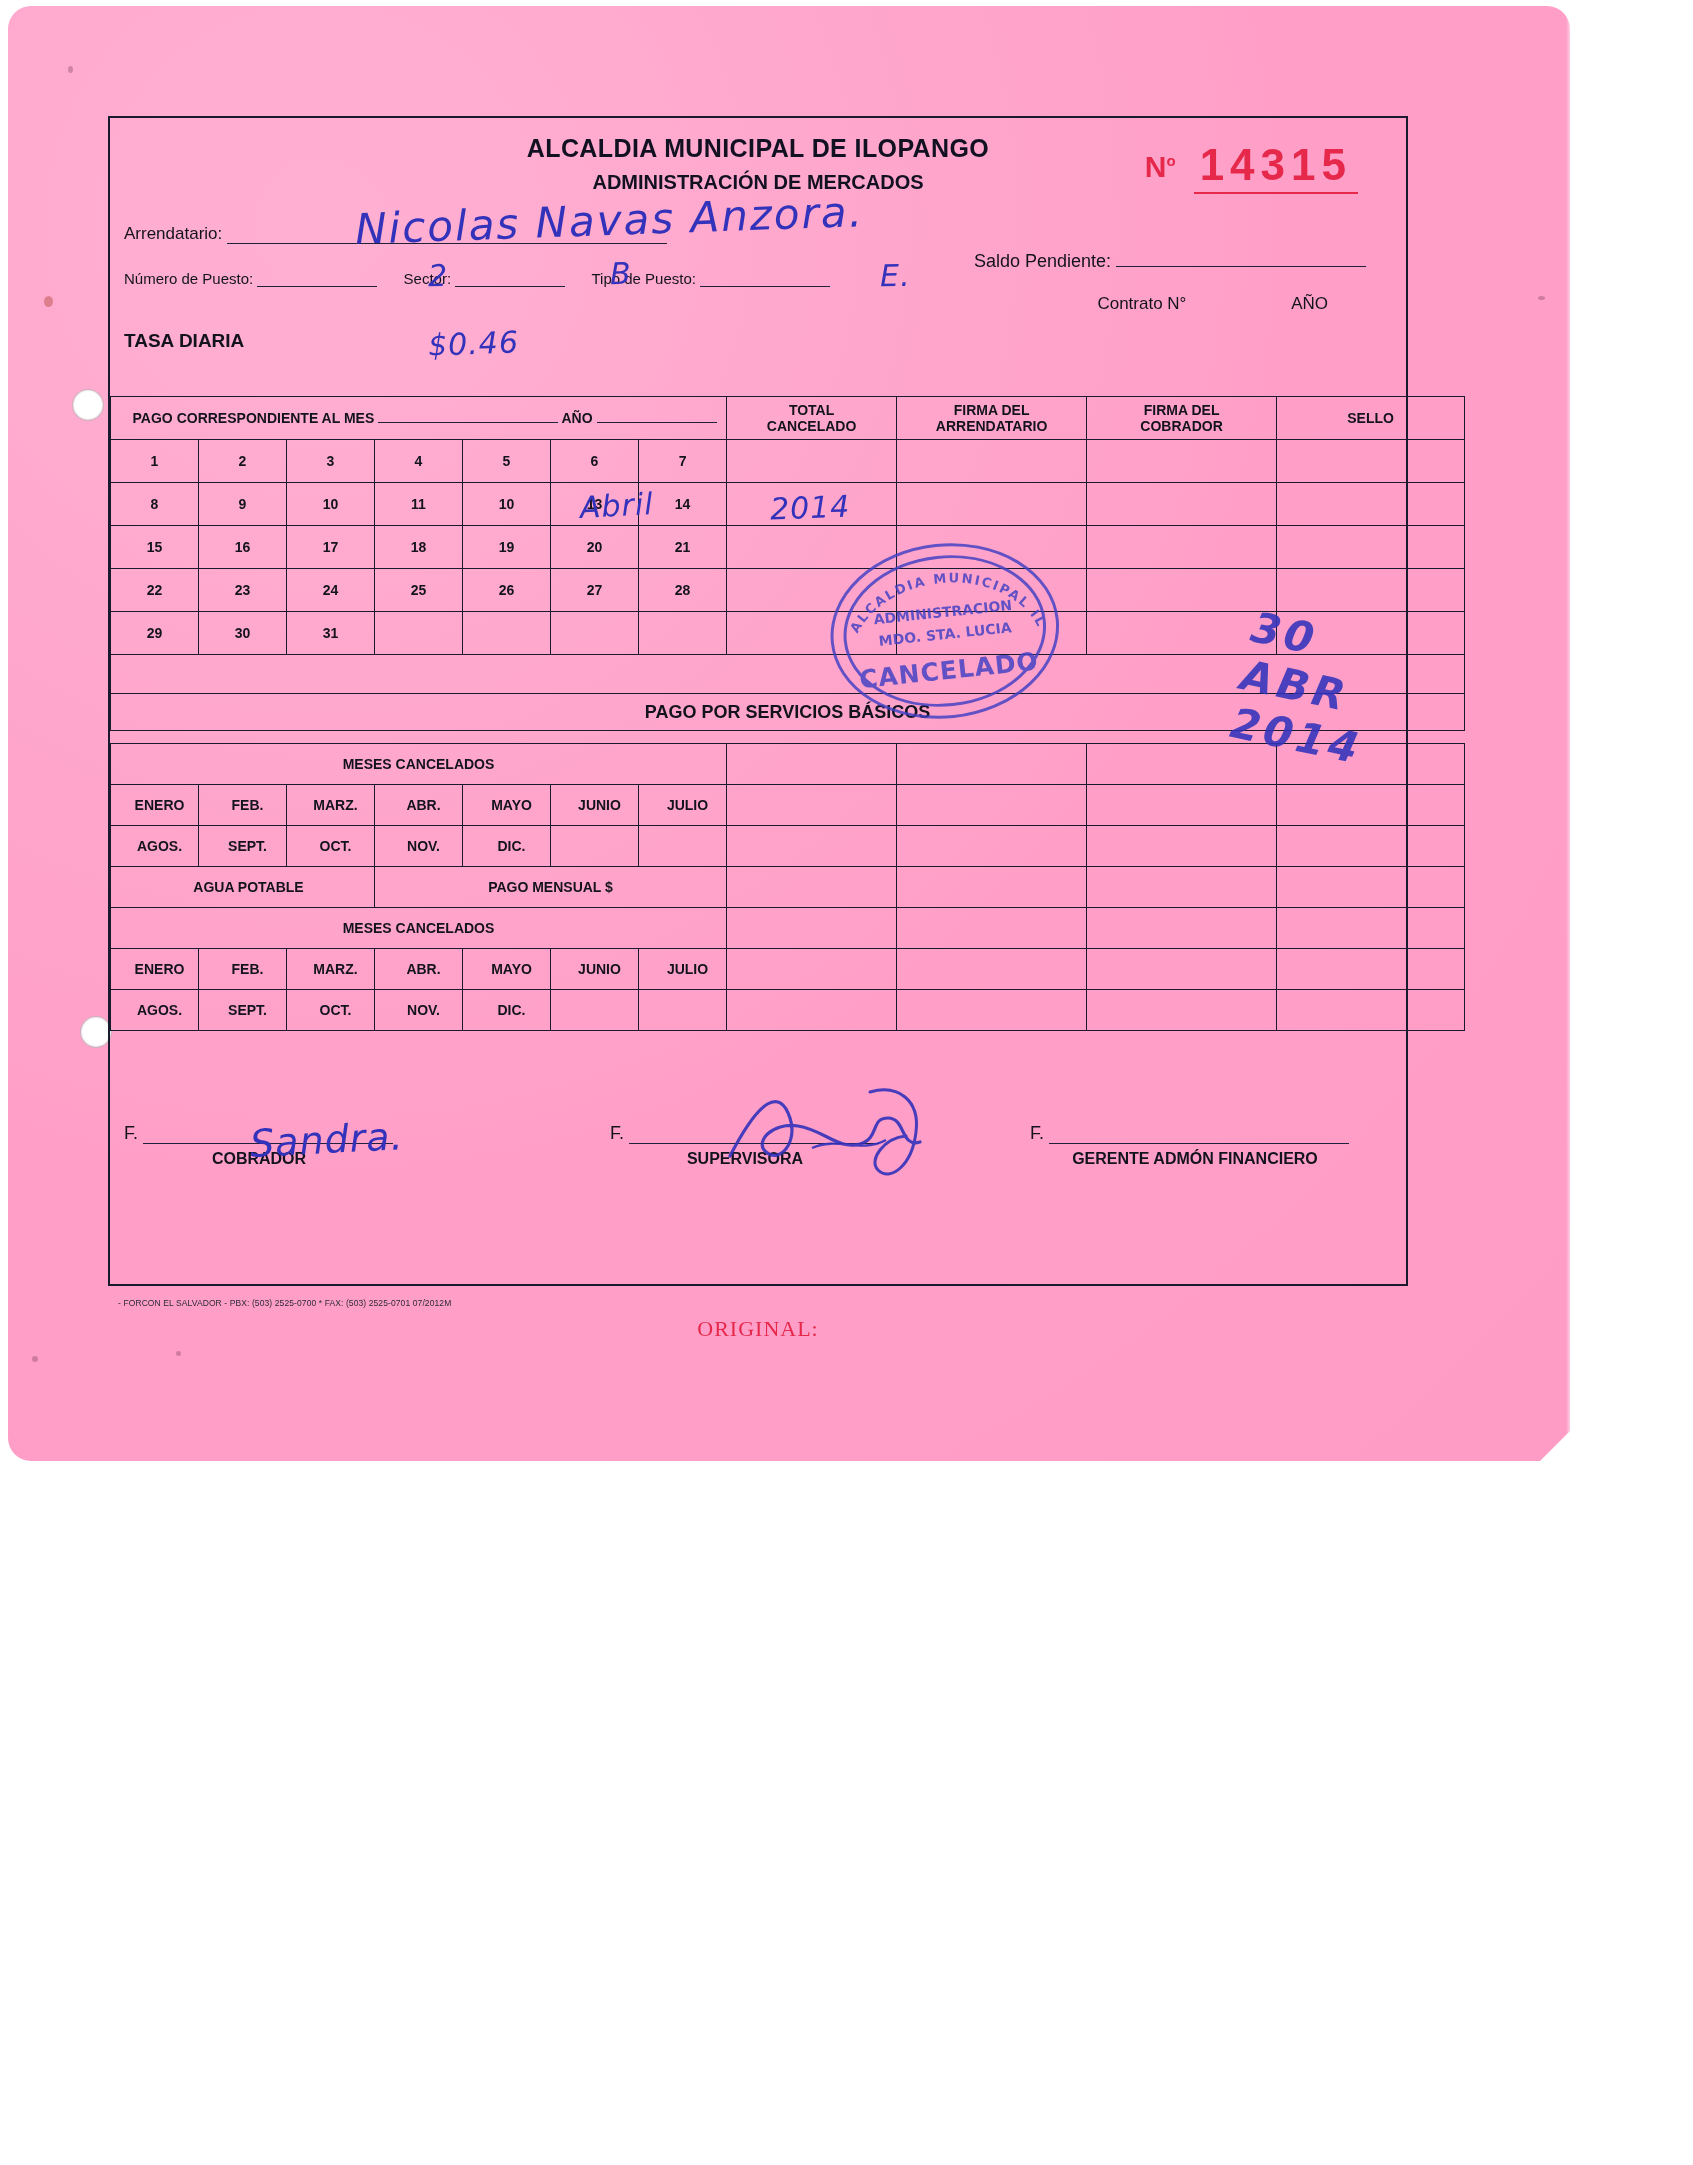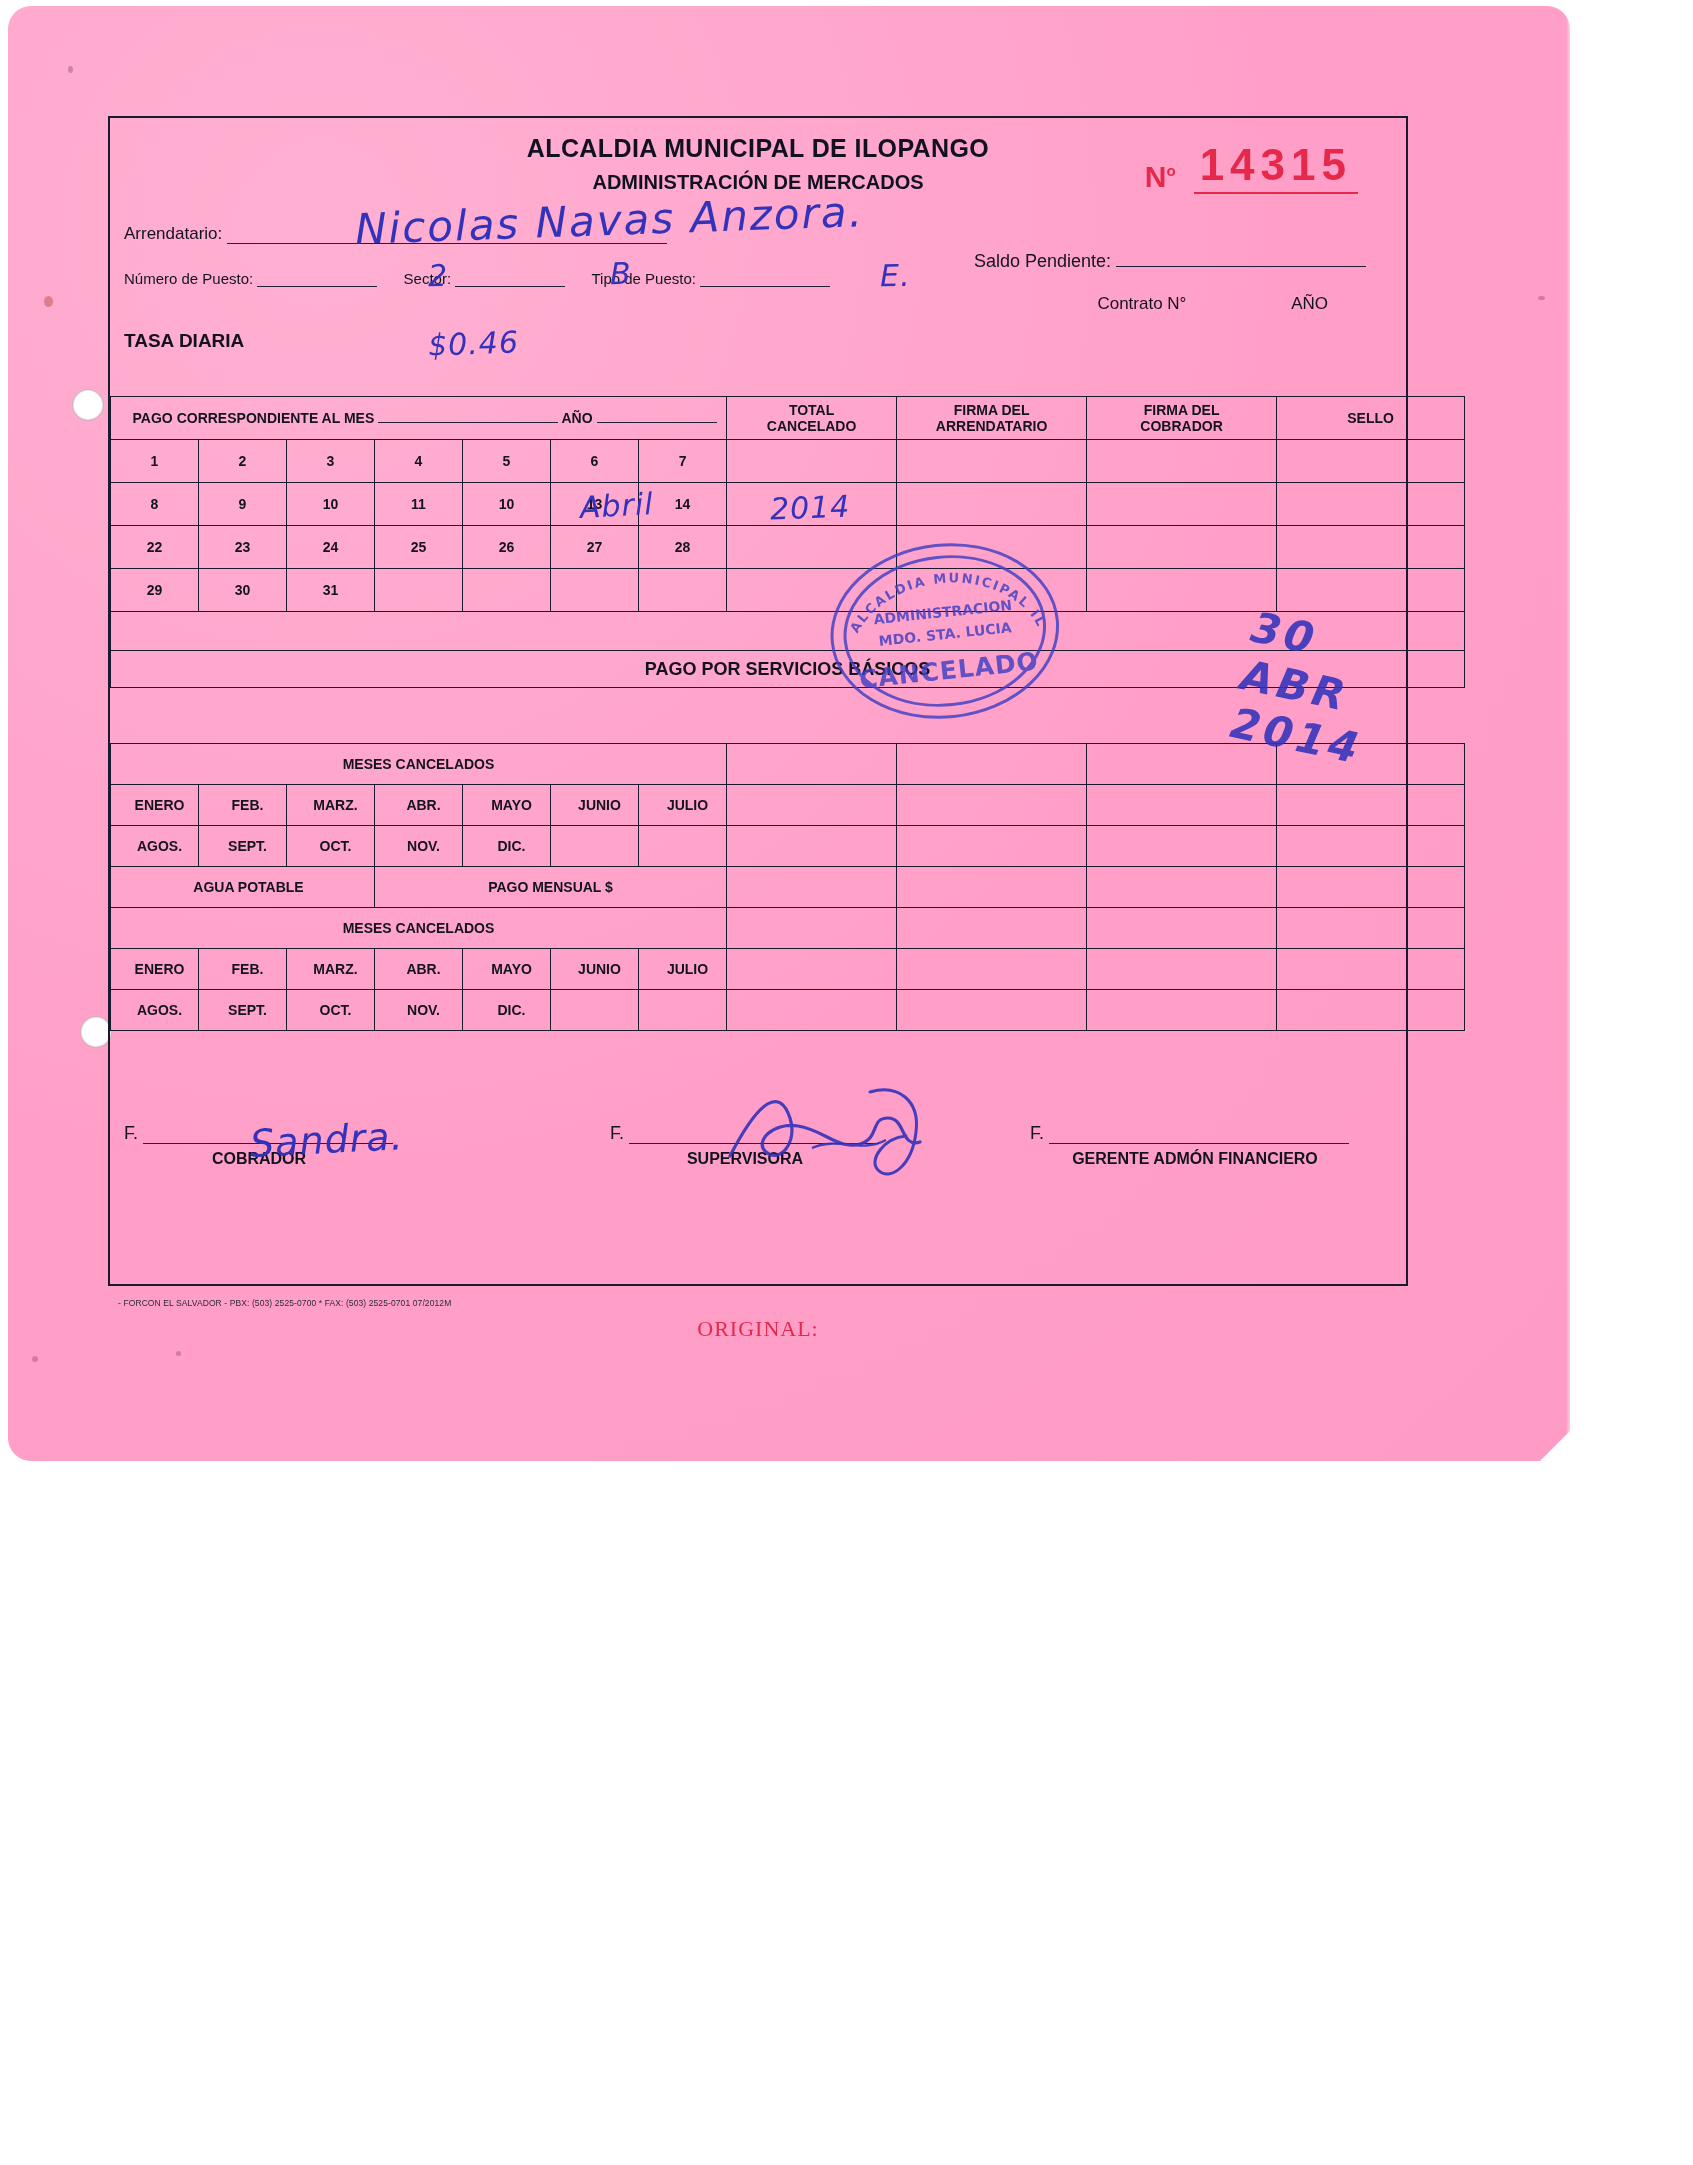--- a/index.html
+++ b/index.html
@@ -89,21 +89,21 @@
     margin-top: 8px;
   }
 
   .no-block {
     position: absolute;
     right: 48px;
     top: 22px;
     color: #e6294b;
     font-weight: bold;
     display: flex;
-    align-items: flex-end;
+    align-items: center;
     gap: 18px;
   }
   .no-label { font-size: 30px; }
   .no-label sup { font-size: 15px; }
   .no-value {
     font-size: 44px;
     letter-spacing: 6px;
     border-bottom: 2px solid #e6294b;
     padding: 0 6px 2px 6px;
   }
@@ -423,20 +423,33 @@
         <td class="day-cell">11</td>
         <td class="day-cell">10</td>
         <td class="day-cell">13</td>
         <td class="day-cell">14</td>
         <td></td>
         <td></td>
         <td></td>
         <td></td>
       </tr>
       <tr>
+        <td class="day-cell">15</td>
+        <td class="day-cell">16</td>
+        <td class="day-cell">17</td>
+        <td class="day-cell">18</td>
+        <td class="day-cell">19</td>
+        <td class="day-cell">20</td>
+        <td class="day-cell">21</td>
+        <td></td>
+        <td></td>
+        <td></td>
+        <td></td>
+      </tr>
+      <tr>
         <td class="day-cell">22</td>
         <td class="day-cell">23</td>
         <td class="day-cell">24</td>
         <td class="day-cell">25</td>
         <td class="day-cell">26</td>
         <td class="day-cell">27</td>
         <td class="day-cell">28</td>
         <td></td>
         <td></td>
         <td></td>

